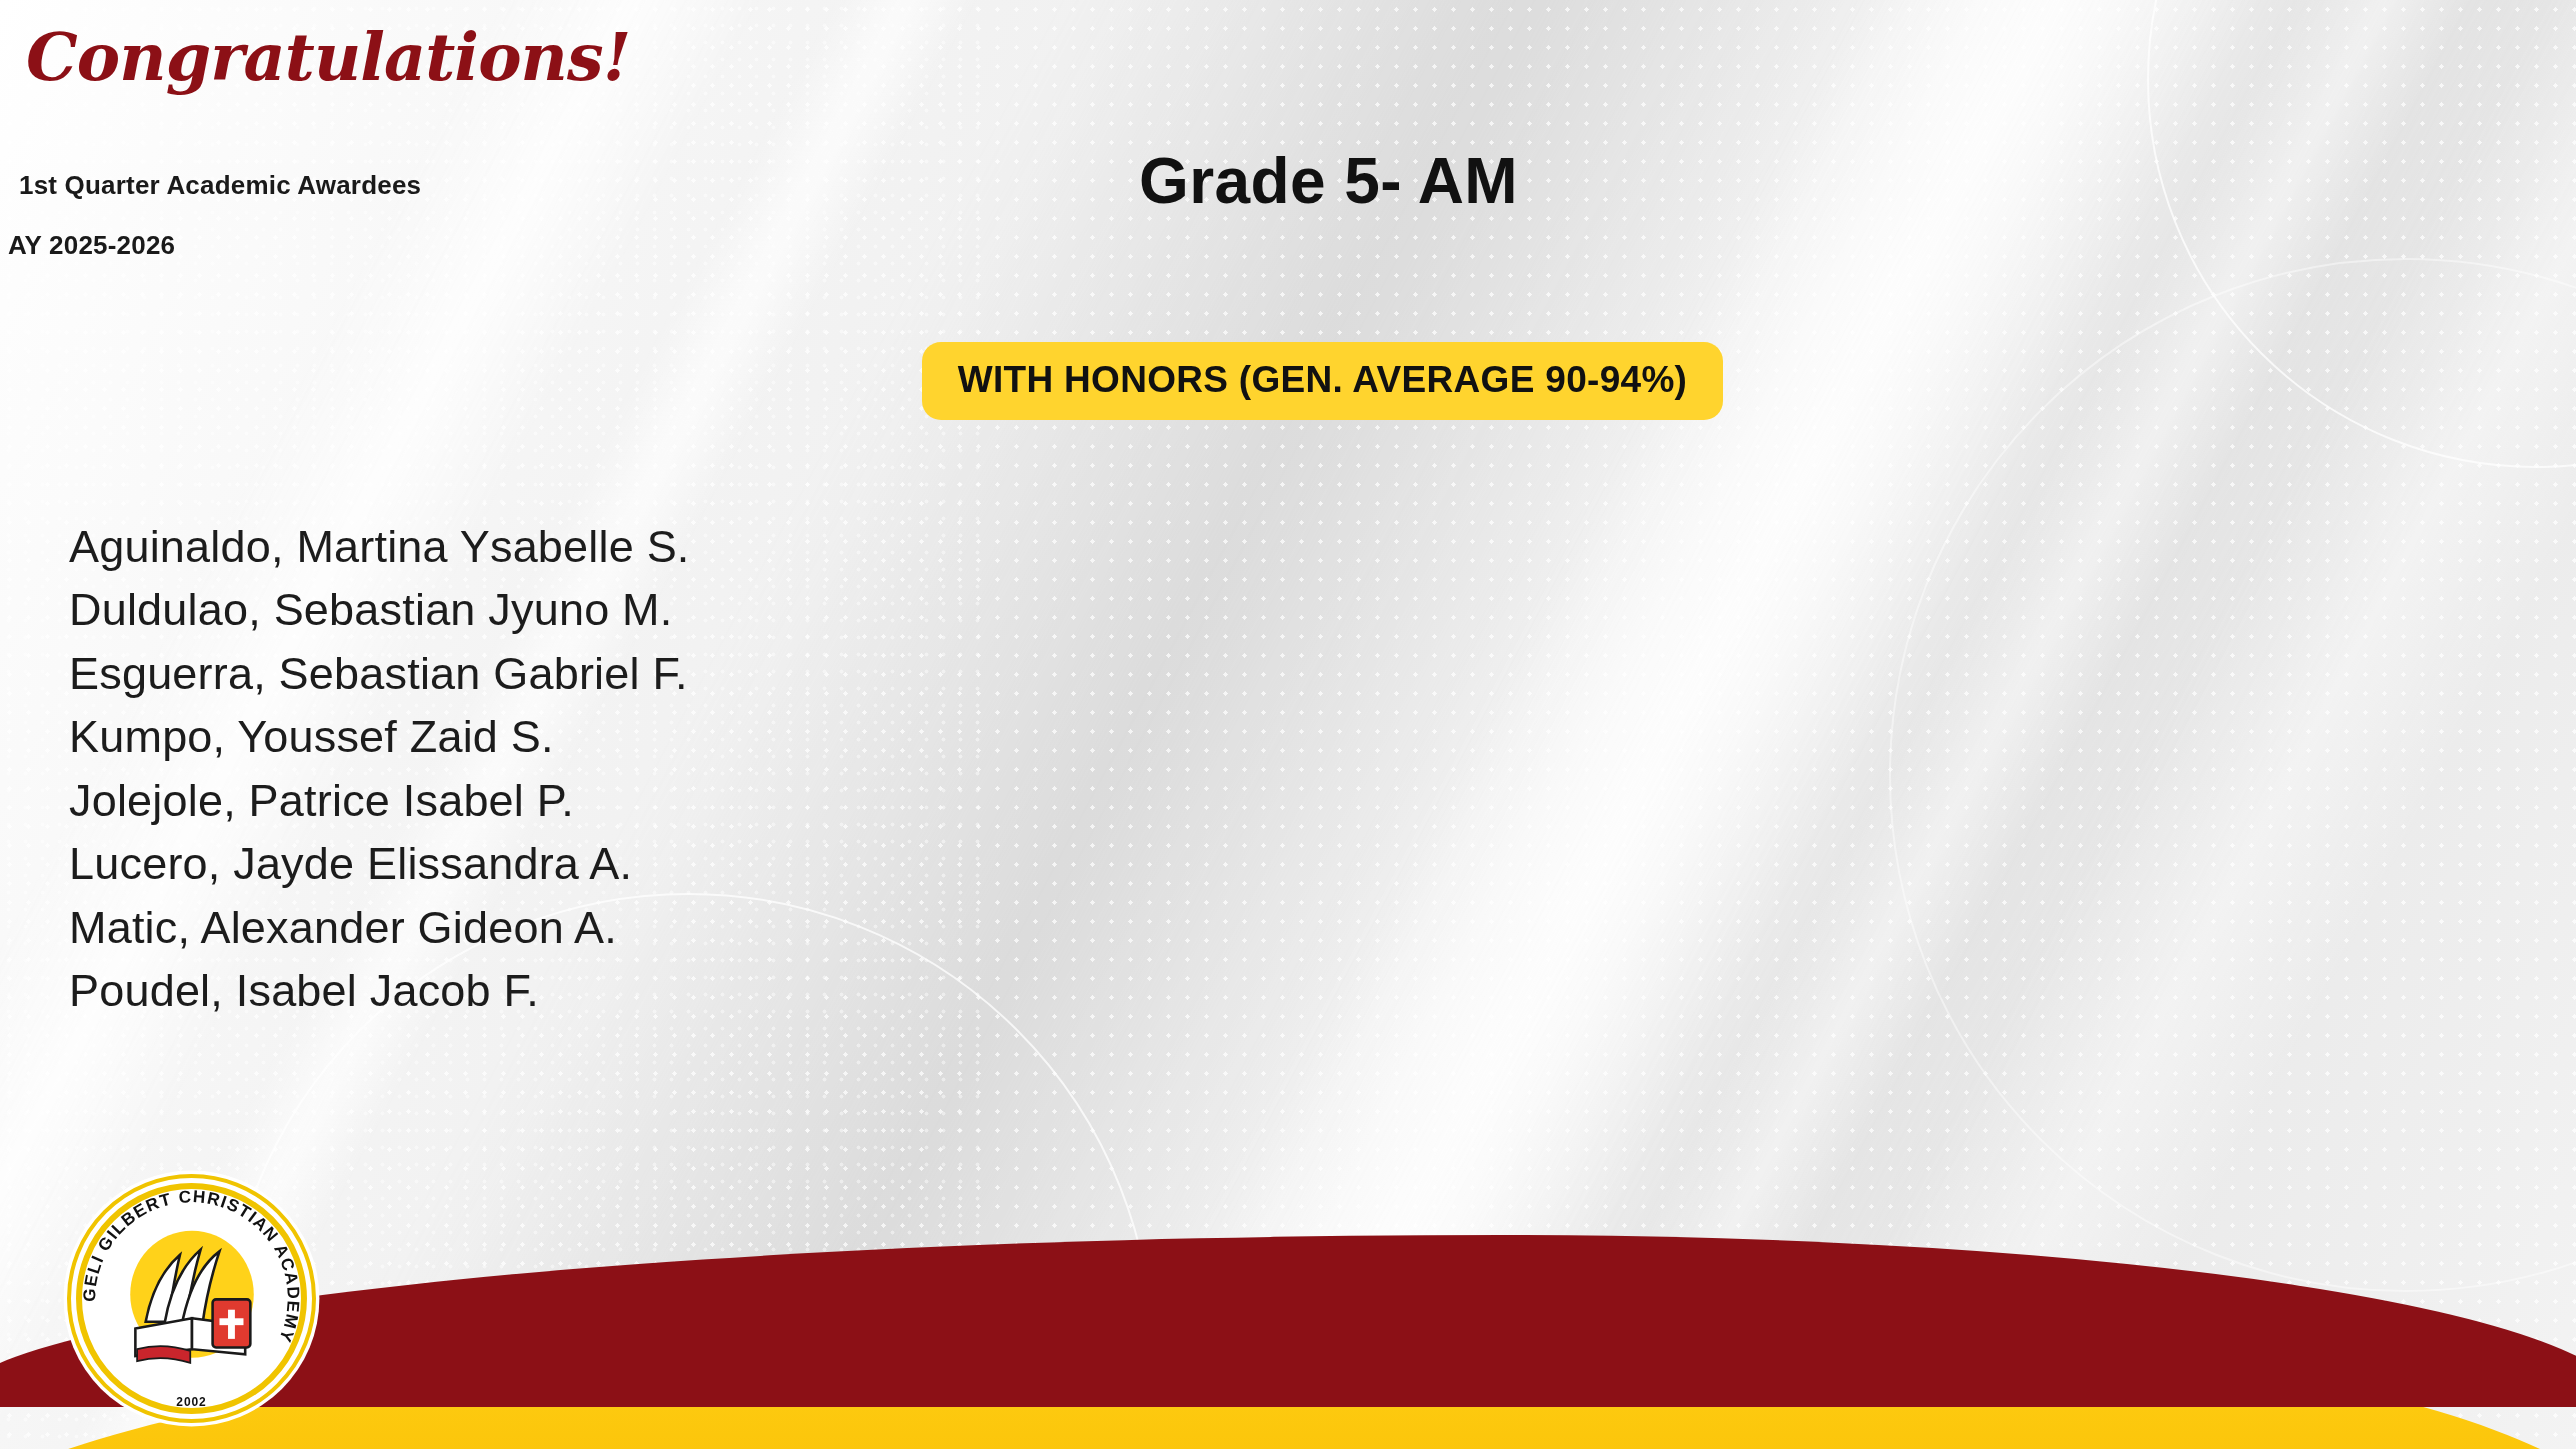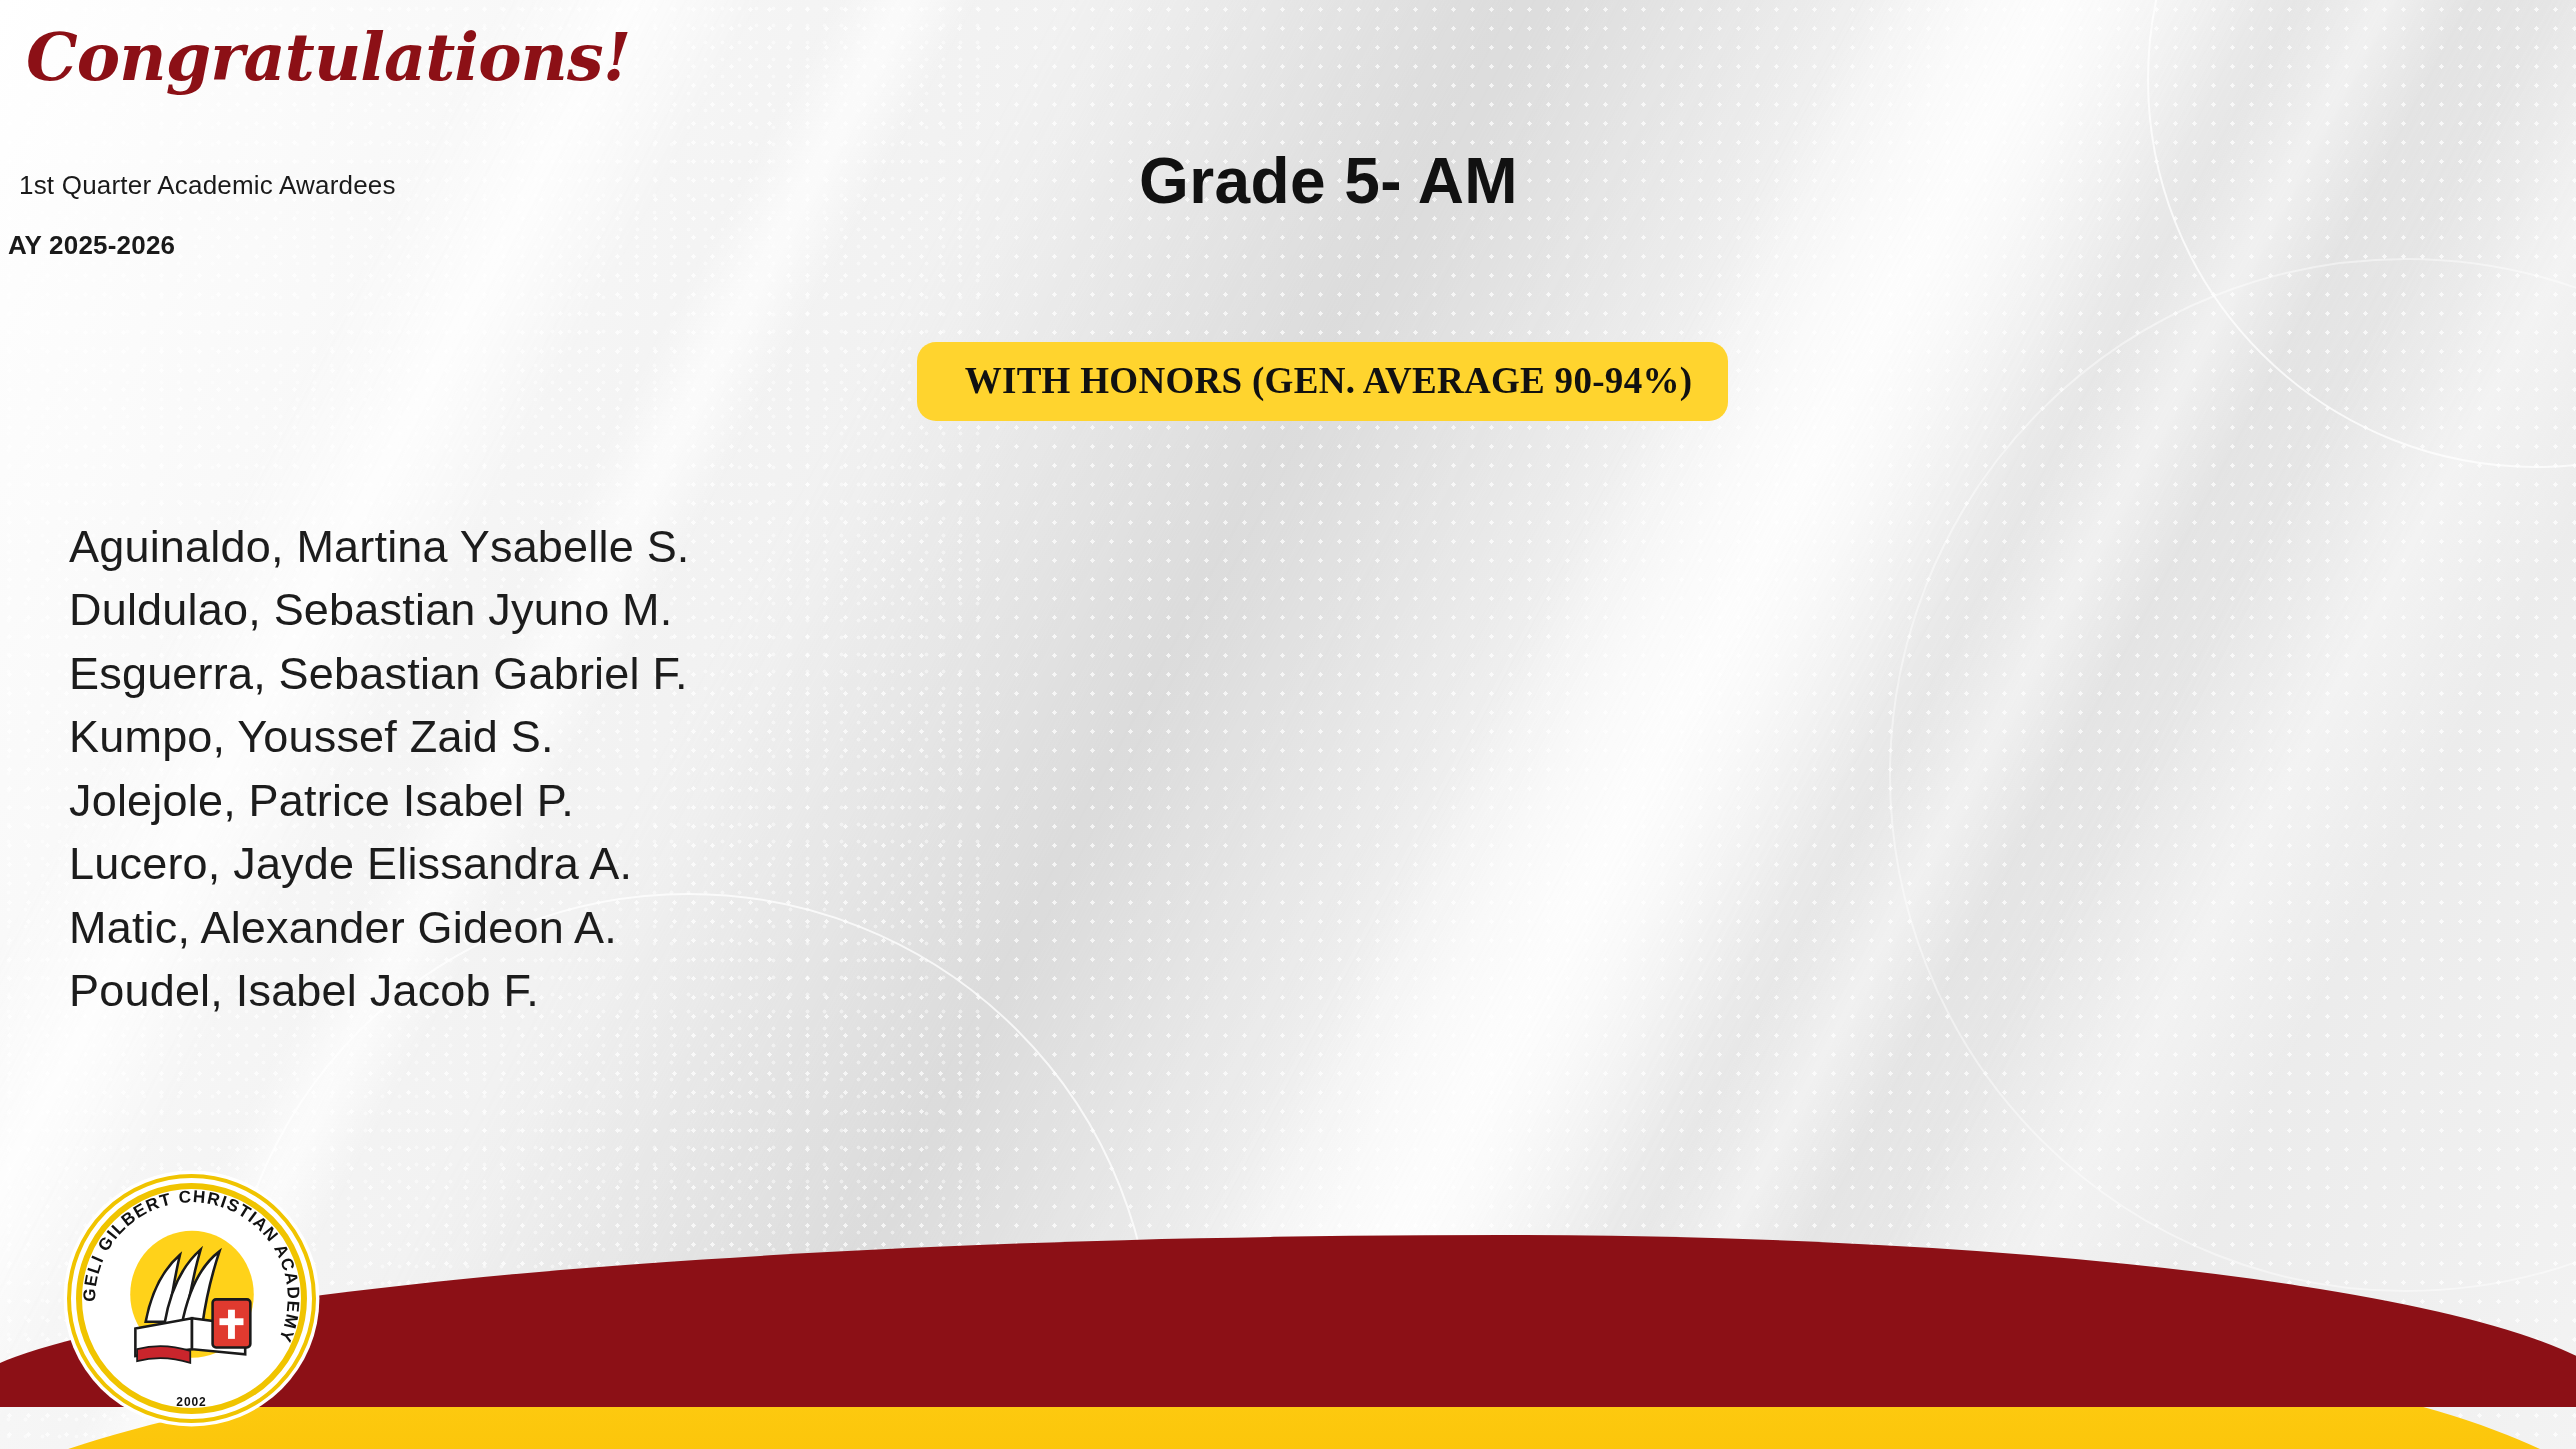--- a/index.html
+++ b/index.html
@@ -111,21 +111,21 @@
     font-size: 65px;
     color: #8c1016;
     letter-spacing: -0.9px;
   }
   .subtitle-1 {
     position: absolute;
     left: 19px;
     top: 170px;
     width: 601px;
     font-size: 26px;
-    font-weight: normal;
+    font-weight: bold;
     color: #1a1a1a;
     letter-spacing: 0.2px;
   }
   .subtitle-2 {
     position: absolute;
     left: 8px;
     top: 230px;
     width: 421px;
     text-align: left;
     font-size: 26px;
@@ -158,24 +158,23 @@
     justify-content: center;
     padding-left: 69px;
     box-sizing: border-box;
   }
   .honors-pill {
     background: #ffd42e;
     color: #111111;
     font-size: 37px;
     font-weight: bold;
     letter-spacing: 0.3px;
-    padding: 17px 36px 19px 48px;
+    padding: 17px 36px 19px 36px;
     border-radius: 19px;
     white-space: nowrap;
-    font-family: Liberation Serif, serif;
   }
 
   
   .names {
     position: absolute;
     left: 0; right: 0;
     top: 515px;
     padding-left: 69px;
     box-sizing: border-box;
   }

